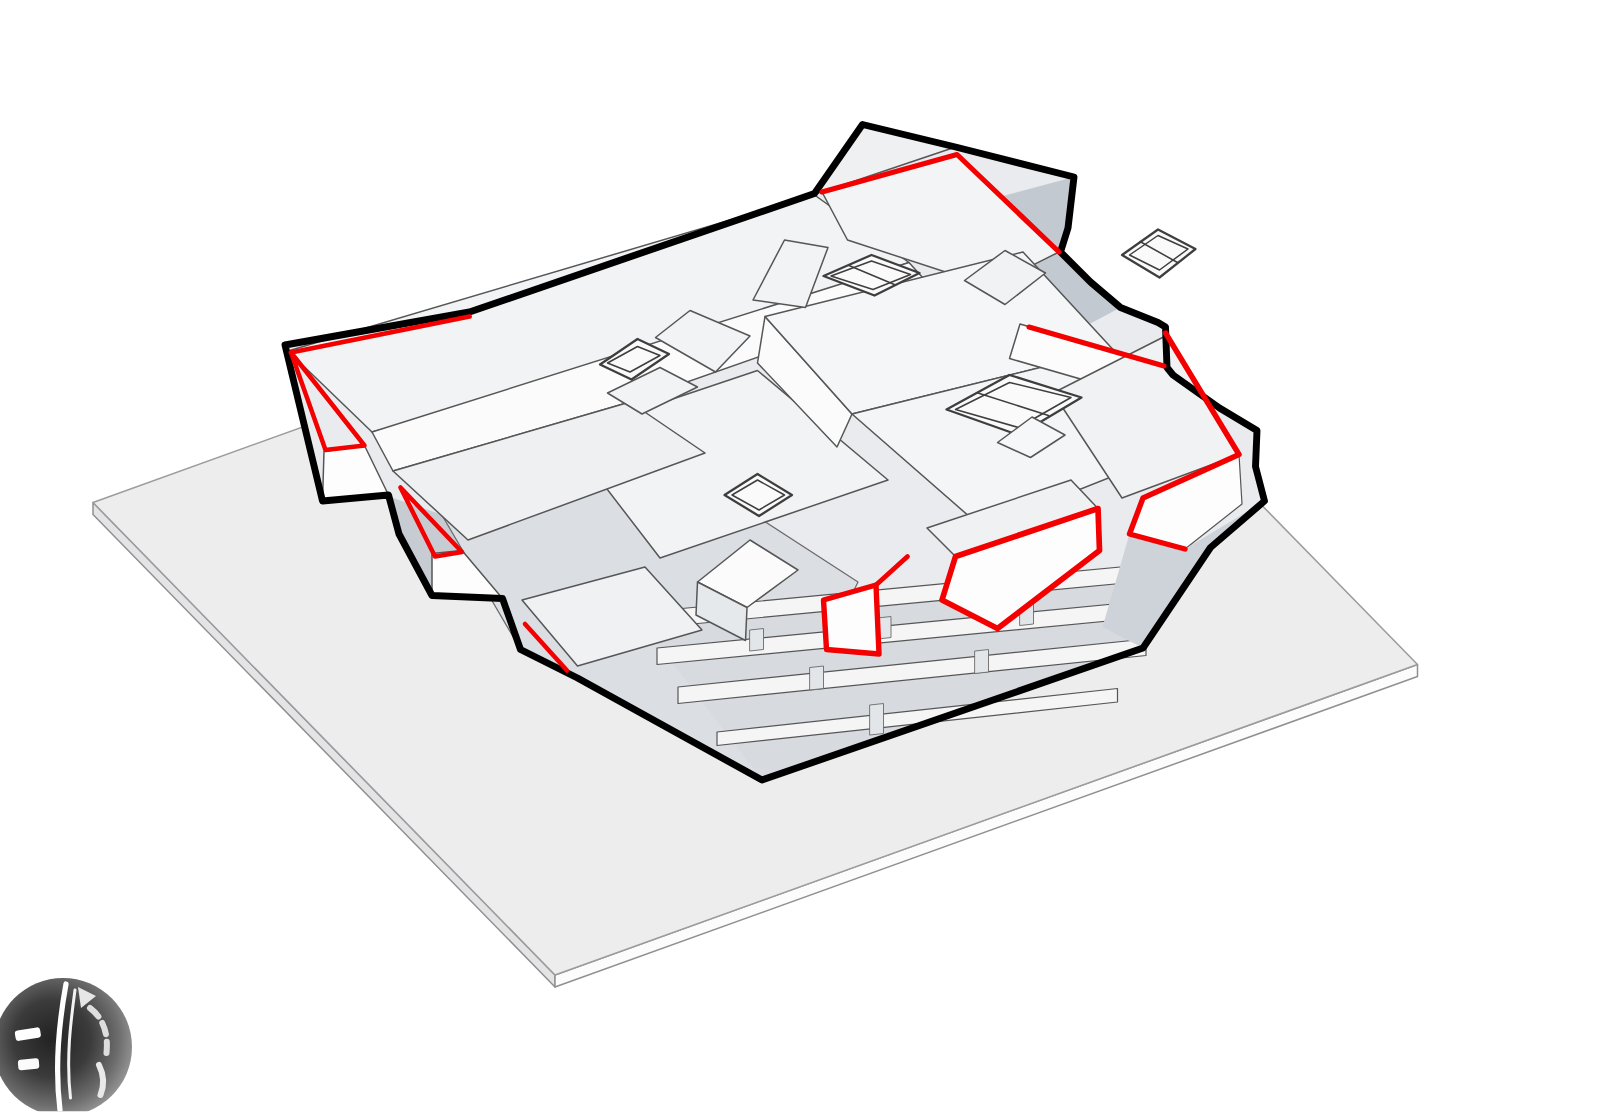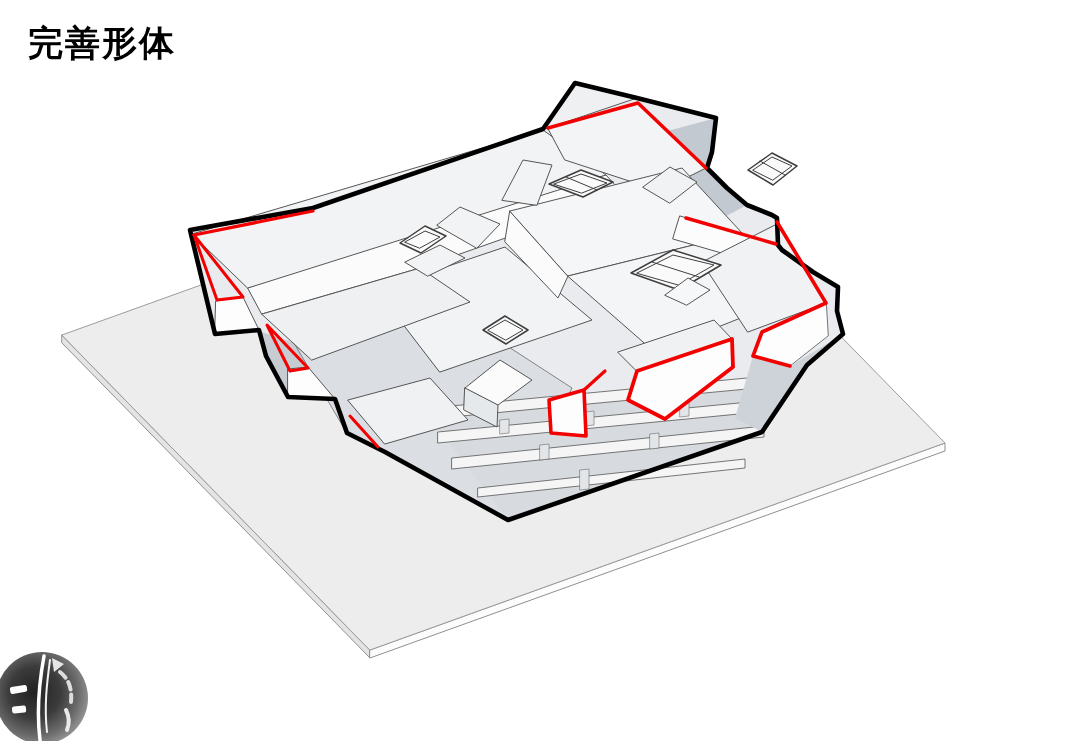--- a/index.html
+++ b/index.html
@@ -16,21 +16,20 @@
     letter-spacing:2px;margin:0;
   }
   #scene{position:absolute;left:0;top:0;}
   .logo{position:absolute;left:-6px;top:650px;width:100px;height:95px;}
 </style>
 </head>
 <body>
 
 <div class="slide">
 
-  <h1 class="page-title">完善形体</h1>
 
   <svg id="scene" width="1079" height="741" viewBox="0 0 1079 741">
       <polygon points="62,335 370,650 370,658 62,343" fill="#e4e4e6" stroke="#909090" stroke-width="1" stroke-linejoin="round" stroke-linecap="round"></polygon>
       <polygon points="370,650 945,443 945,451 370,658" fill="#fcfcfc" stroke="#909090" stroke-width="1" stroke-linejoin="round" stroke-linecap="round"></polygon>
       <polygon points="62,335 637,128 945,443 370,650" fill="#ededee" stroke="#9c9c9c" stroke-width="1" stroke-linejoin="round" stroke-linecap="round"></polygon>
       <polygon points="190,230 215,334 259,330 266,356 288,397 335,399 347,433 385,452 508,520 762,432 807,365 843,334 837,311 838,287 813,272 782,250 778,245 777,218 772,215 747,205 727,188 707,168 712,152 716,118 637,98 575,83 543,129 313,208" fill="#e9ebee" stroke="none" stroke-width="0" stroke-linejoin="round" stroke-linecap="round"></polygon>
       <polygon points="313,208 543,129 565,150 470,182 420,206 332,227" fill="#cdd3da" stroke="none" stroke-width="0" stroke-linejoin="round" stroke-linecap="round"></polygon>
       <polygon points="645,137 716,118 712,152 707,168 727,188 747,205 700,230 655,196" fill="#c3c9d1" stroke="none" stroke-width="0" stroke-linejoin="round" stroke-linecap="round"></polygon>
       <polygon points="192,234 543,130 606,175 380,253 248,288" fill="#f2f3f4" stroke="#565656" stroke-width="1" stroke-linejoin="round" stroke-linecap="round"></polygon>
       <polygon points="543,129 575,83 637,98 548,128" fill="#eef0f1" stroke="#565656" stroke-width="1" stroke-linejoin="round" stroke-linecap="round"></polygon>

